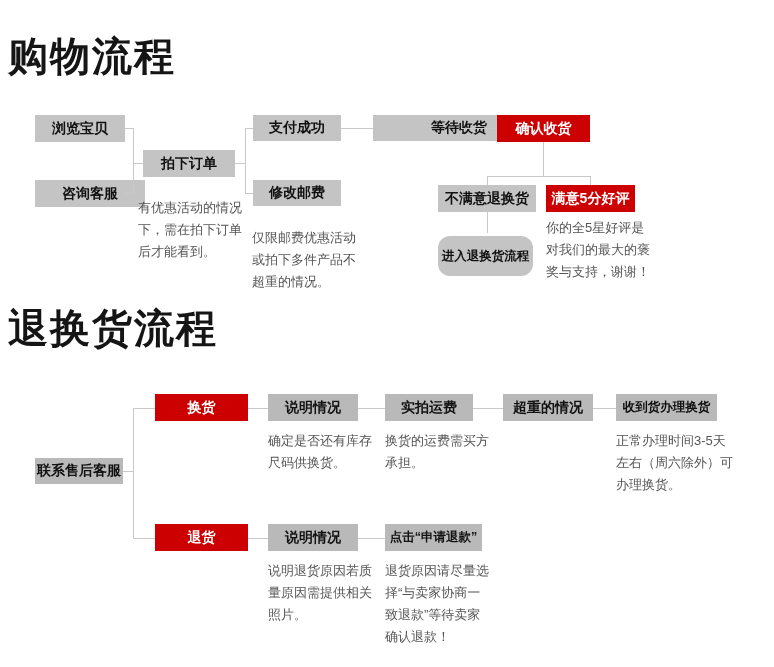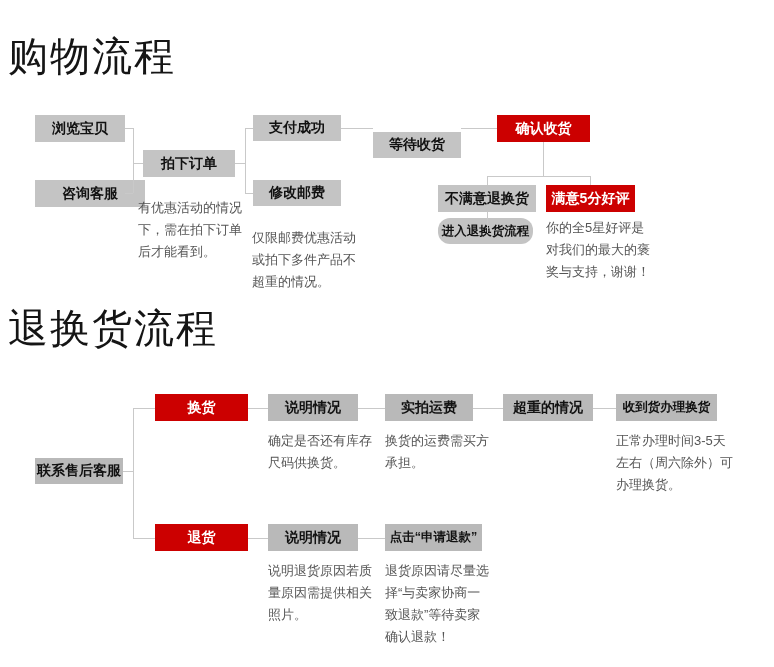--- a/index.html
+++ b/index.html
@@ -1,21 +1,21 @@
 <!DOCTYPE html>
 <html style="--red: #cc0000; --gray1: #c4c4c4; --gray2: #b9b9b9; --line: #c9c9c9; --note: #555555; --nodetext: #111111; --title: #151515;"><head>
 <meta charset="utf-8">
 <style>
   html,body{margin:0;padding:0;background:#fff;}
   .canvas{
     position:relative;width:774px;height:667px;background:#fff;overflow:hidden;
     font-family:"Liberation Sans","DejaVu Sans",sans-serif;
   }
   .flow-title{
-    position:absolute;margin:0;font-size:40px;font-weight:400;color:var(--title,#151515);
+    position:absolute;margin:0;font-size:40px;font-weight:700;color:var(--title,#151515);
     letter-spacing:2px;line-height:1;
   }
   .node{
     position:absolute;display:flex;align-items:center;justify-content:center;
     font-weight:bold;font-size:14px;color:var(--nodetext,#111);white-space:nowrap;
   }
   .node.sm{font-size:12.5px;}
   .gray1{background:var(--gray1,#c4c4c4);}
   .gray2{background:var(--gray2,#b9b9b9);}
   .red{background:var(--red,#cc0000);color:#ffffff;}
@@ -30,25 +30,25 @@
 
 <div class="canvas">
 
   <h1 class="flow-title" style="left:8px;top:36px;">购物流程</h1>
 
   <div class="node gray1" style="left:35px;top:115px;width:90px;height:27px;">浏览宝贝</div>
   <div class="node gray1" style="left:35px;top:180px;width:110px;height:27px;">咨询客服</div>
   <div class="node gray1" style="left:143px;top:150px;width:92px;height:27px;">拍下订单</div>
   <div class="node gray1" style="left:253px;top:115px;width:88px;height:26px;">支付成功</div>
   <div class="node gray1" style="left:253px;top:180px;width:88px;height:26px;">修改邮费</div>
-  <div class="node gray1" style="left:373px;top:132px;width:88px;height:26px;">等待收货</div>
+  <div class="node gray1" style="left:373px;top:115px;width:88px;height:26px;padding-left:42px;">等待收货</div>
   <div class="node red" style="left:497px;top:115px;width:93px;height:27px;">确认收货</div>
   <div class="node gray1" style="left:438px;top:185px;width:98px;height:27px;">不满意退换货</div>
   <div class="node red" style="left:546px;top:185px;width:89px;height:27px;">满意5分好评</div>
-  <div class="node gray1 sm" style="left:438px;top:218px;width:95px;height:26px;border-radius:12px;">进入退换货流程</div>
+  <div class="node gray1 sm" style="left:438px;top:236px;width:95px;height:40px;border-radius:12px;">进入退换货流程</div>
 
   <div class="note" style="left:138px;top:198px;width:130px;font-family:Liberation Mono, monospace;">有优惠活动的情况
 下，需在拍下订单
 后才能看到。</div>
   <div class="note" style="left:252px;top:227px;width:128px;">仅限邮费优惠活动
 或拍下多件产品不
 超重的情况。</div>
   <div class="note" style="left:546px;top:217px;width:128px;">你的全5星好评是
 对我们的最大的褒
 奖与支持，谢谢！</div>

